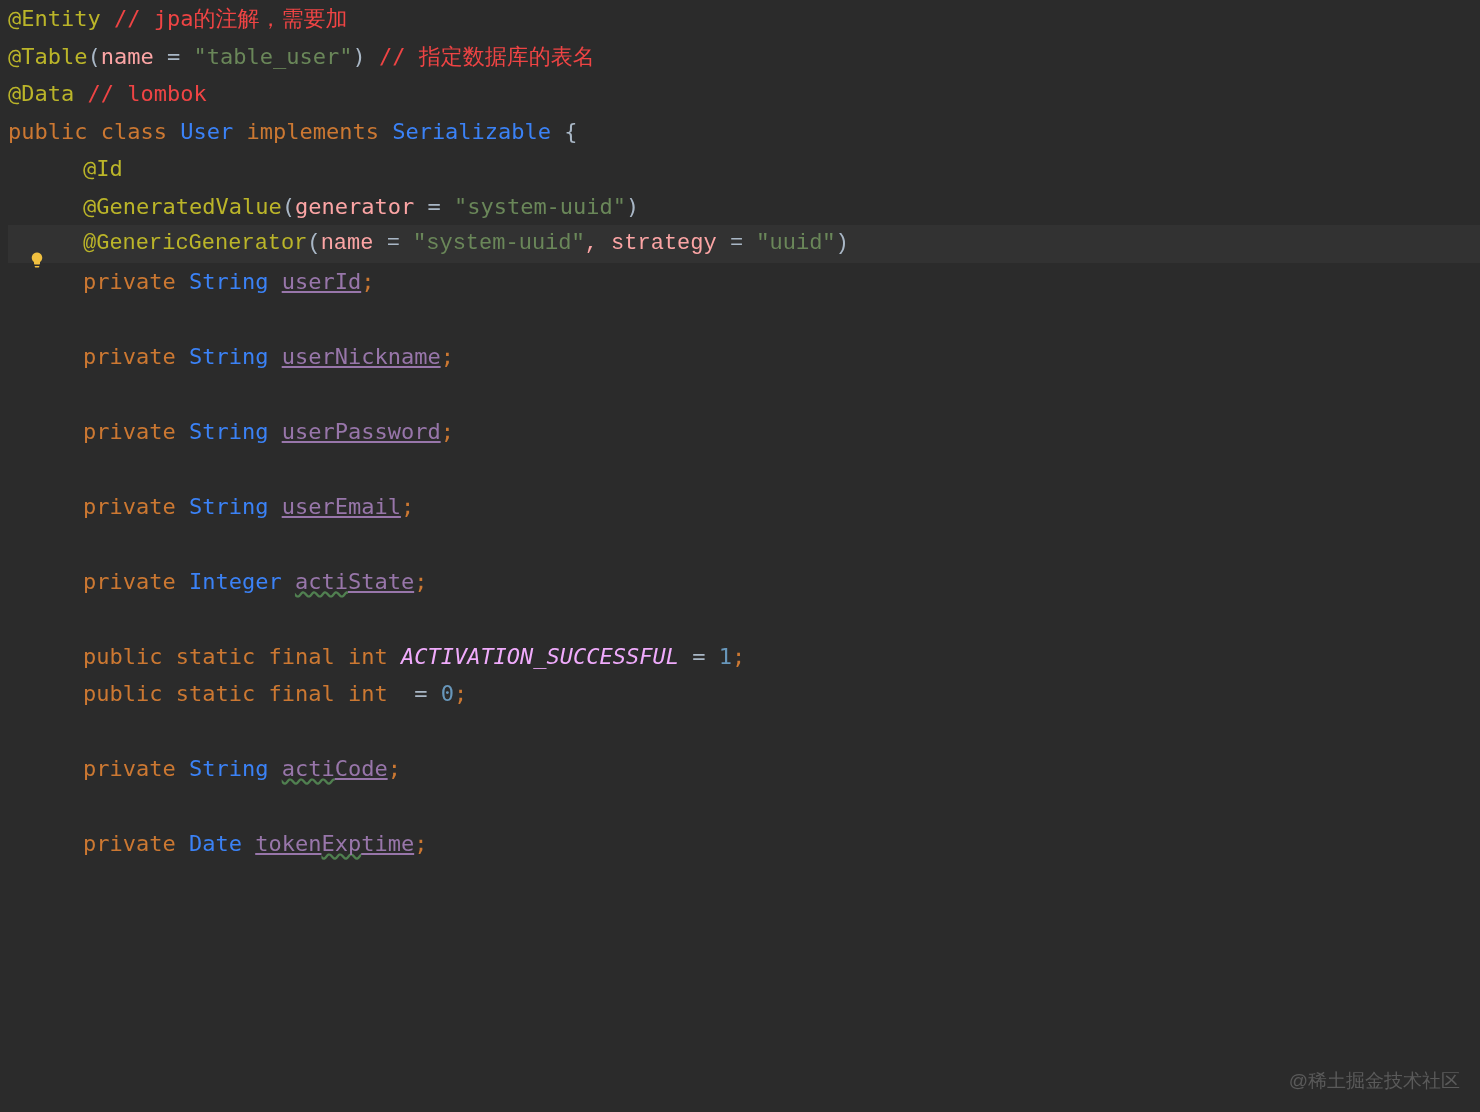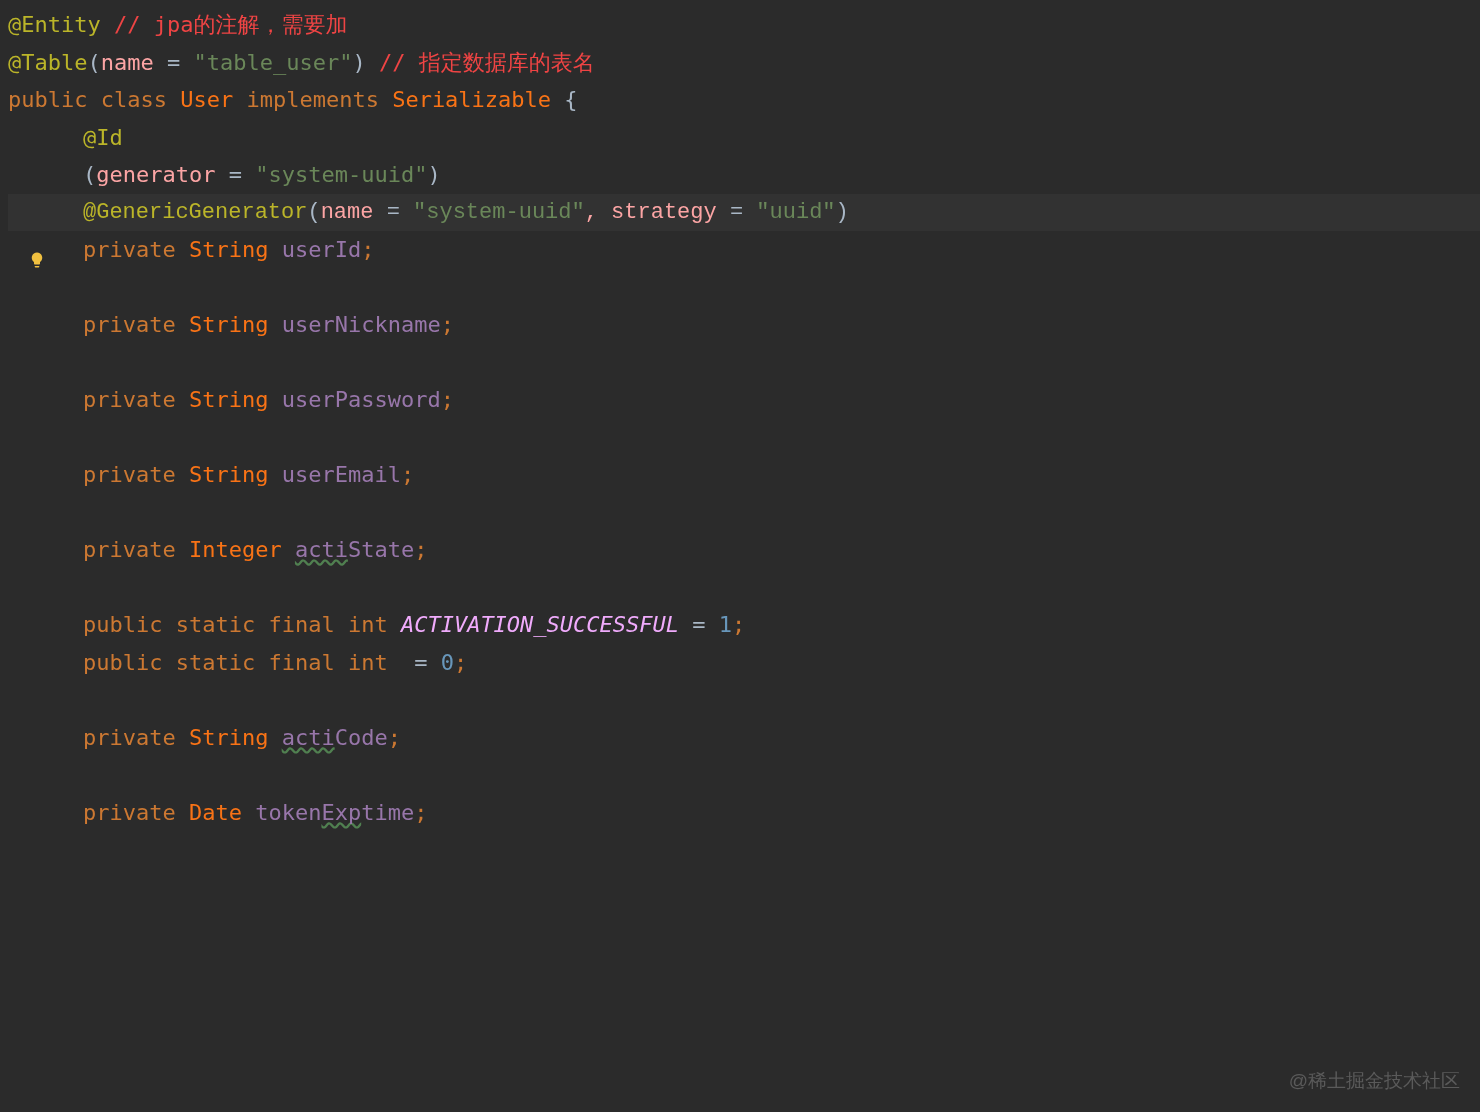--- a/index.html
+++ b/index.html
@@ -12,21 +12,21 @@
       font-family: 'Menlo', 'Monaco', 'Consolas', monospace;
       font-size: 22px;
       line-height: 1.7;
       color: #a9b7c6;
       width: 1480px;
       height: 1112px;
       overflow: hidden;
       position: relative;
     }
     .editor {
-      padding-top: 6px;
+      padding-top: 0;
       padding-left: 0;
       position: relative;
     }
     .gutter {
       position: absolute;
       left: 0;
       top: 0;
       width: 60px;
       height: 100%;
     }
@@ -60,22 +60,22 @@
       bottom: 15px;
       right: 20px;
       color: #5a5a5a;
       font-size: 19px;
       font-family: sans-serif;
     }
     
     .annotation { color: #bbb529; }
     .comment { color: #ef4444; }
     .keyword { color: #cc7832; }
-    .type { color: #f97316; }
-    .identifier { color: #9876aa; }
+    .type { color: #3b82f6; }
+    .identifier { color: #9876aa; text-decoration: underline; }
     .string { color: #6a8759; }
     .paren { color: #a9b7c6; }
     .plain { color: #fca5a5; }
     .number { color: #6897bb; }
     .static-italic { color: #f0abfc; font-style: italic; }
     .eq { color: #a9b7c6; }
     .brace { color: #a9b7c6; }
     .typo {
       text-decoration: underline wavy #508050;
       text-decoration-skip-ink: none;
@@ -91,26 +91,27 @@
         <path d="M9 21c0 .55.45 1 1 1h4c.55 0 1-.45 1-1v-1H9v1zm3-19C8.14 2 5 5.14 5 9c0 2.38 1.19 4.47 3 5.74V17c0 .55.45 1 1 1h6c.55 0 1-.45 1-1v-2.26c1.81-1.27 3-3.36 3-5.74 0-3.86-3.14-7-7-7z"></path>
       </svg>
     </div>
   </div>
 
   <div class="code-content">
     <div class="line"><span class="annotation">@Entity</span><span class="comment"> // jpa的注解，需要加</span></div>
 
     <div class="line"><span class="annotation">@Table</span><span class="paren">(</span><span class="plain">name</span><span class="eq"> = </span><span class="string">"table_user"</span><span class="paren">)</span><span class="comment"> // 指定数据库的表名</span></div>
 
+    <div class="line"><span class="annotation">@Data</span><span class="comment"> // lombok</span></div>
 
     <div class="line"><span class="keyword">public </span><span class="keyword">class </span><span class="type">User </span><span class="keyword">implements </span><span class="type">Serializable </span><span class="brace">{</span></div>
 
     <div class="line indent"><span class="annotation">@Id</span></div>
 
-    <div class="line indent"><span class="paren">(</span><span class="plain">generator</span><span class="eq"> = </span><span class="string">"system-uuid"</span><span class="paren">)</span></div>
+    <div class="line indent"><span class="annotation">@GeneratedValue</span><span class="paren">(</span><span class="plain">generator</span><span class="eq"> = </span><span class="string">"system-uuid"</span><span class="paren">)</span></div>
 
     <div class="line indent line-highlight"><span class="annotation">@GenericGenerator</span><span class="paren">(</span><span class="plain">name</span><span class="eq"> = </span><span class="string">"system-uuid"</span><span class="plain">, </span><span class="plain">strategy</span><span class="eq"> = </span><span class="string">"uuid"</span><span class="paren">)</span></div>
 
     <div class="line indent"><span class="keyword">private </span><span class="type">String </span><span class="identifier">userId</span><span class="keyword">;</span></div>
 
     <div class="line"></div>
 
     <div class="line indent"><span class="keyword">private </span><span class="type">String </span><span class="identifier">userNickname</span><span class="keyword">;</span></div>
 
     <div class="line"></div>

